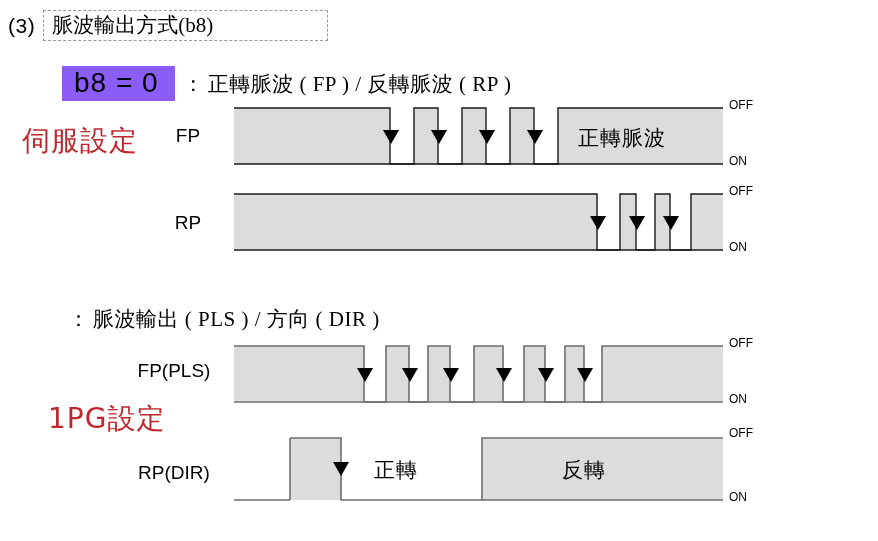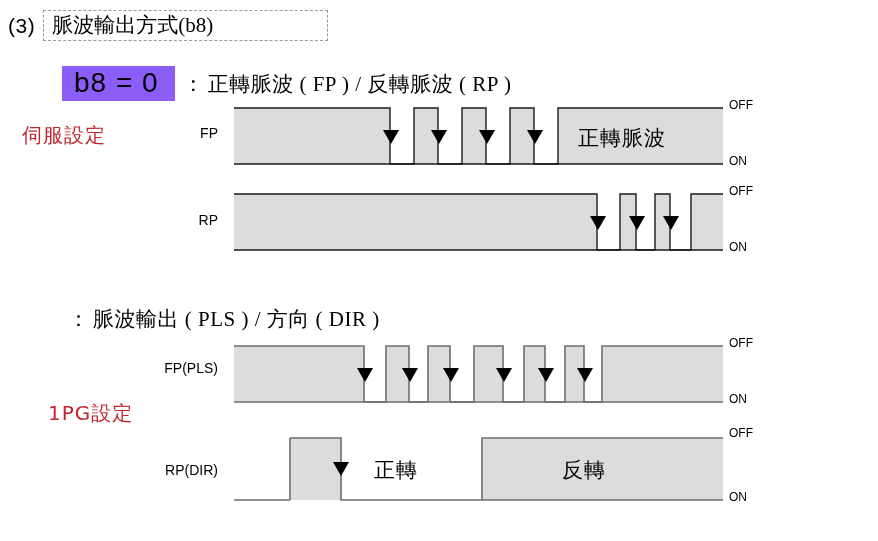--- a/index.html
+++ b/index.html
@@ -35,32 +35,32 @@
     letter-spacing:1px;
     font-family:"Liberation Sans",sans-serif;
   }
   .mode-sep{font-size:21px;padding:0 2px 0 6px;font-family:"Liberation Serif",serif;}
   .mode-desc{font-size:21px;font-family:Liberation Serif, serif;letter-spacing:.5px;}
 
   
   .redlabel{
     position:absolute;
     color:#c0272d;
-    font-size:20px;
+    font-size:28px;
     font-family:"DejaVu Sans",sans-serif;
     letter-spacing:1px;
     white-space:nowrap;
   }
 
   
   .sig-label{
     position:absolute;
-    font-size:14px;
+    font-size:19px;
     font-family:"Liberation Sans",sans-serif;
-    text-align:right;
+    text-align:center;
     white-space:nowrap;
   }
   .wave{position:absolute;}
   .lvl{
     position:absolute;
     font-size:12px;
     font-family:"Liberation Sans",sans-serif;
     white-space:nowrap;
   }
   .inwave-text{

